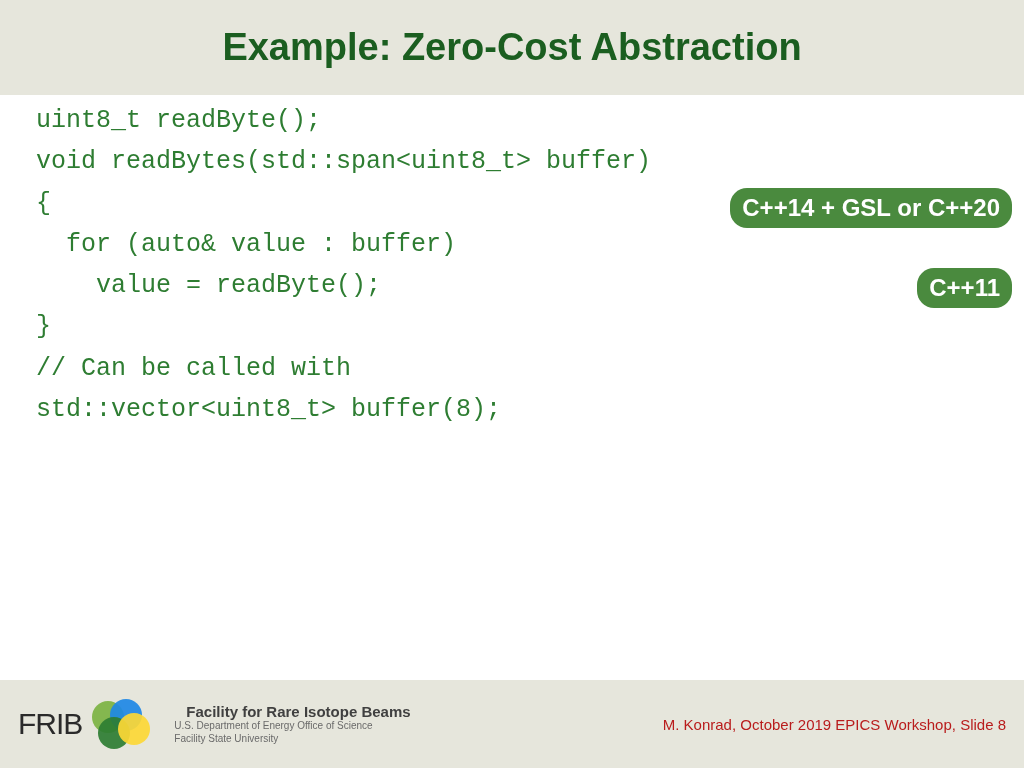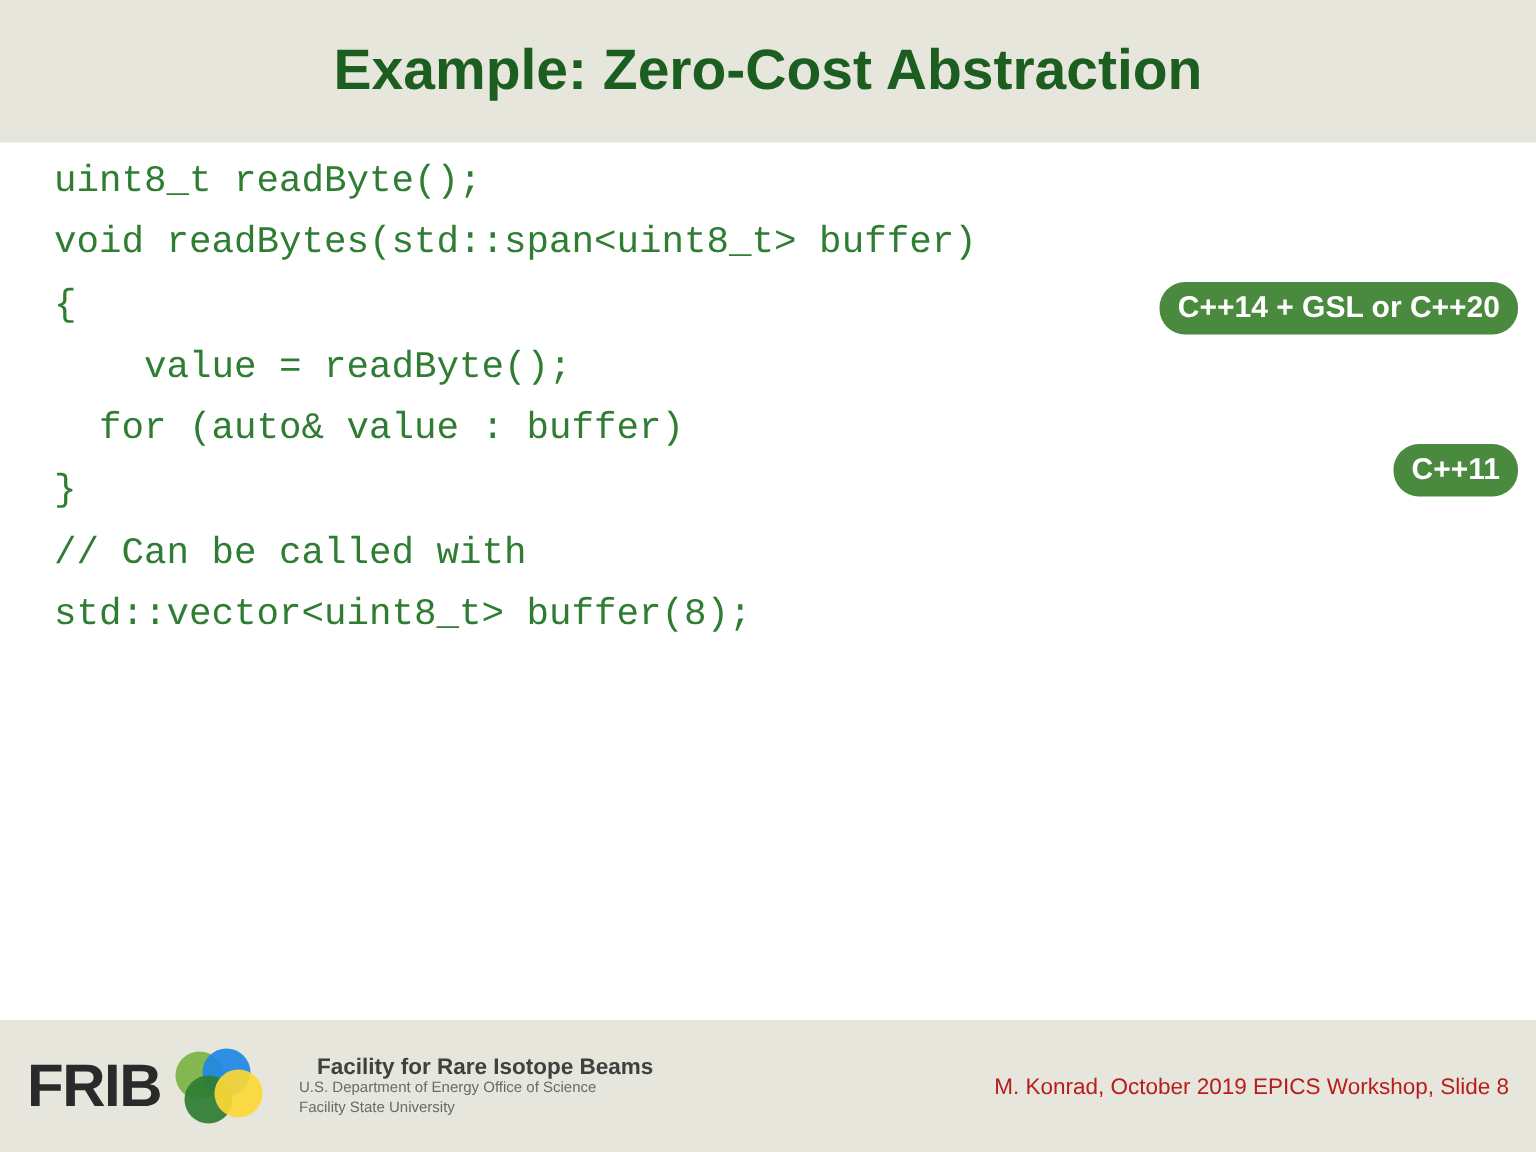--- a/index.html
+++ b/index.html
@@ -2,26 +2,26 @@
 <html><head>
 <meta charset="utf-8">
 <style>
   * { margin: 0; padding: 0; box-sizing: border-box; }
   html, body { width: 1024px; height: 768px; font-family: Arial, Helvetica, sans-serif; overflow: hidden; background: #fff; }
   .slide { width: 1024px; height: 768px; position: relative; background: #ffffff; }
   .title-bar { width: 100%; height: 95px; background: #e6e6dc; display: flex; align-items: center; justify-content: center; }
   .title { color: #1b5e20; font-weight: bold; font-size: 38px; }
   .content { position: absolute; top: 100px; left: 8px; right: 8px; margin-left: 28px; }
   .code-line { font-family: "Courier New", Courier, monospace; color: #2e7d32; font-size: 25px; line-height: 1.65; white-space: pre; }
-  .badge { position: absolute; background: #4a8a3e; color: #ffffff; font-weight: bold; font-size: 20px; padding: 6px 12px; white-space: nowrap; border-radius: 17px; }
+  .badge { position: absolute; background: #4a8a3e; color: #ffffff; font-weight: bold; font-size: 24px; padding: 6px 12px; white-space: nowrap; border-radius: 17px; }
   .badge-top { top: 188px; right: 12px; }
-  .badge-mid { top: 296px; right: 12px; }
+  .badge-mid { top: 268px; right: 12px; }
   .footer { position: absolute; bottom: 0; left: 0; right: 0; height: 88px; background: #e6e6dc; display: flex; align-items: center; padding: 0 18px; }
   .logo-block { display: flex; align-items: center; gap: 10px; }
-  .frib-text { font-weight: 700; font-size: 40px; color: #2a2a2a; letter-spacing: -1px; }
+  .frib-text { font-weight: 400; font-size: 30px; color: #2a2a2a; letter-spacing: -1px; }
   .logo-circles { position: relative; width: 58px; height: 50px; }
   .circ { position: absolute; border-radius: 50%; width: 32px; height: 32px; opacity: 0.92; }
   .c-green1 { background: #7cb342; left: 0; top: 2px; }
   .c-blue { background: #1e88e5; left: 18px; top: 0; }
   .c-yellow { background: #fdd835; left: 26px; top: 14px; }
   .c-green2 { background: #2e7d32; left: 6px; top: 18px; }
   .facility-block { margin-left: 14px; }
   .facility-title { color: #404040; font-weight: bold; font-size: 15px; margin-left: 12px; }
   .facility-sub { color: #6a6a6a; font-size: 10px; line-height: 1.25; }
   .footer-right { margin-left: auto; color: #b91c1c; font-size: 15px; }
@@ -33,22 +33,22 @@
 
   <div class="title-bar">
     <div class="title">Example: Zero-Cost Abstraction</div>
   </div>
 
   <div class="content">
     <div class="code-line">uint8_t readByte();</div>
     <div class="code-line"></div>
     <div class="code-line">void readBytes(std::span&lt;uint8_t&gt; buffer)</div>
     <div class="code-line">{</div>
+    <div class="code-line">  for (auto&amp; value : buffer)</div>
     <div class="code-line">    value = readByte();</div>
-    <div class="code-line">  for (auto&amp; value : buffer)</div>
     <div class="code-line">}</div>
     <div class="code-line"></div>
     <div class="code-line">// Can be called with</div>
     <div class="code-line">std::vector&lt;uint8_t&gt; buffer(8);</div>
   </div>
 
   <div class="badge badge-top">C++14 + GSL or C++20</div>
   <div class="badge badge-mid">C++11</div>
 
   <div class="footer">

